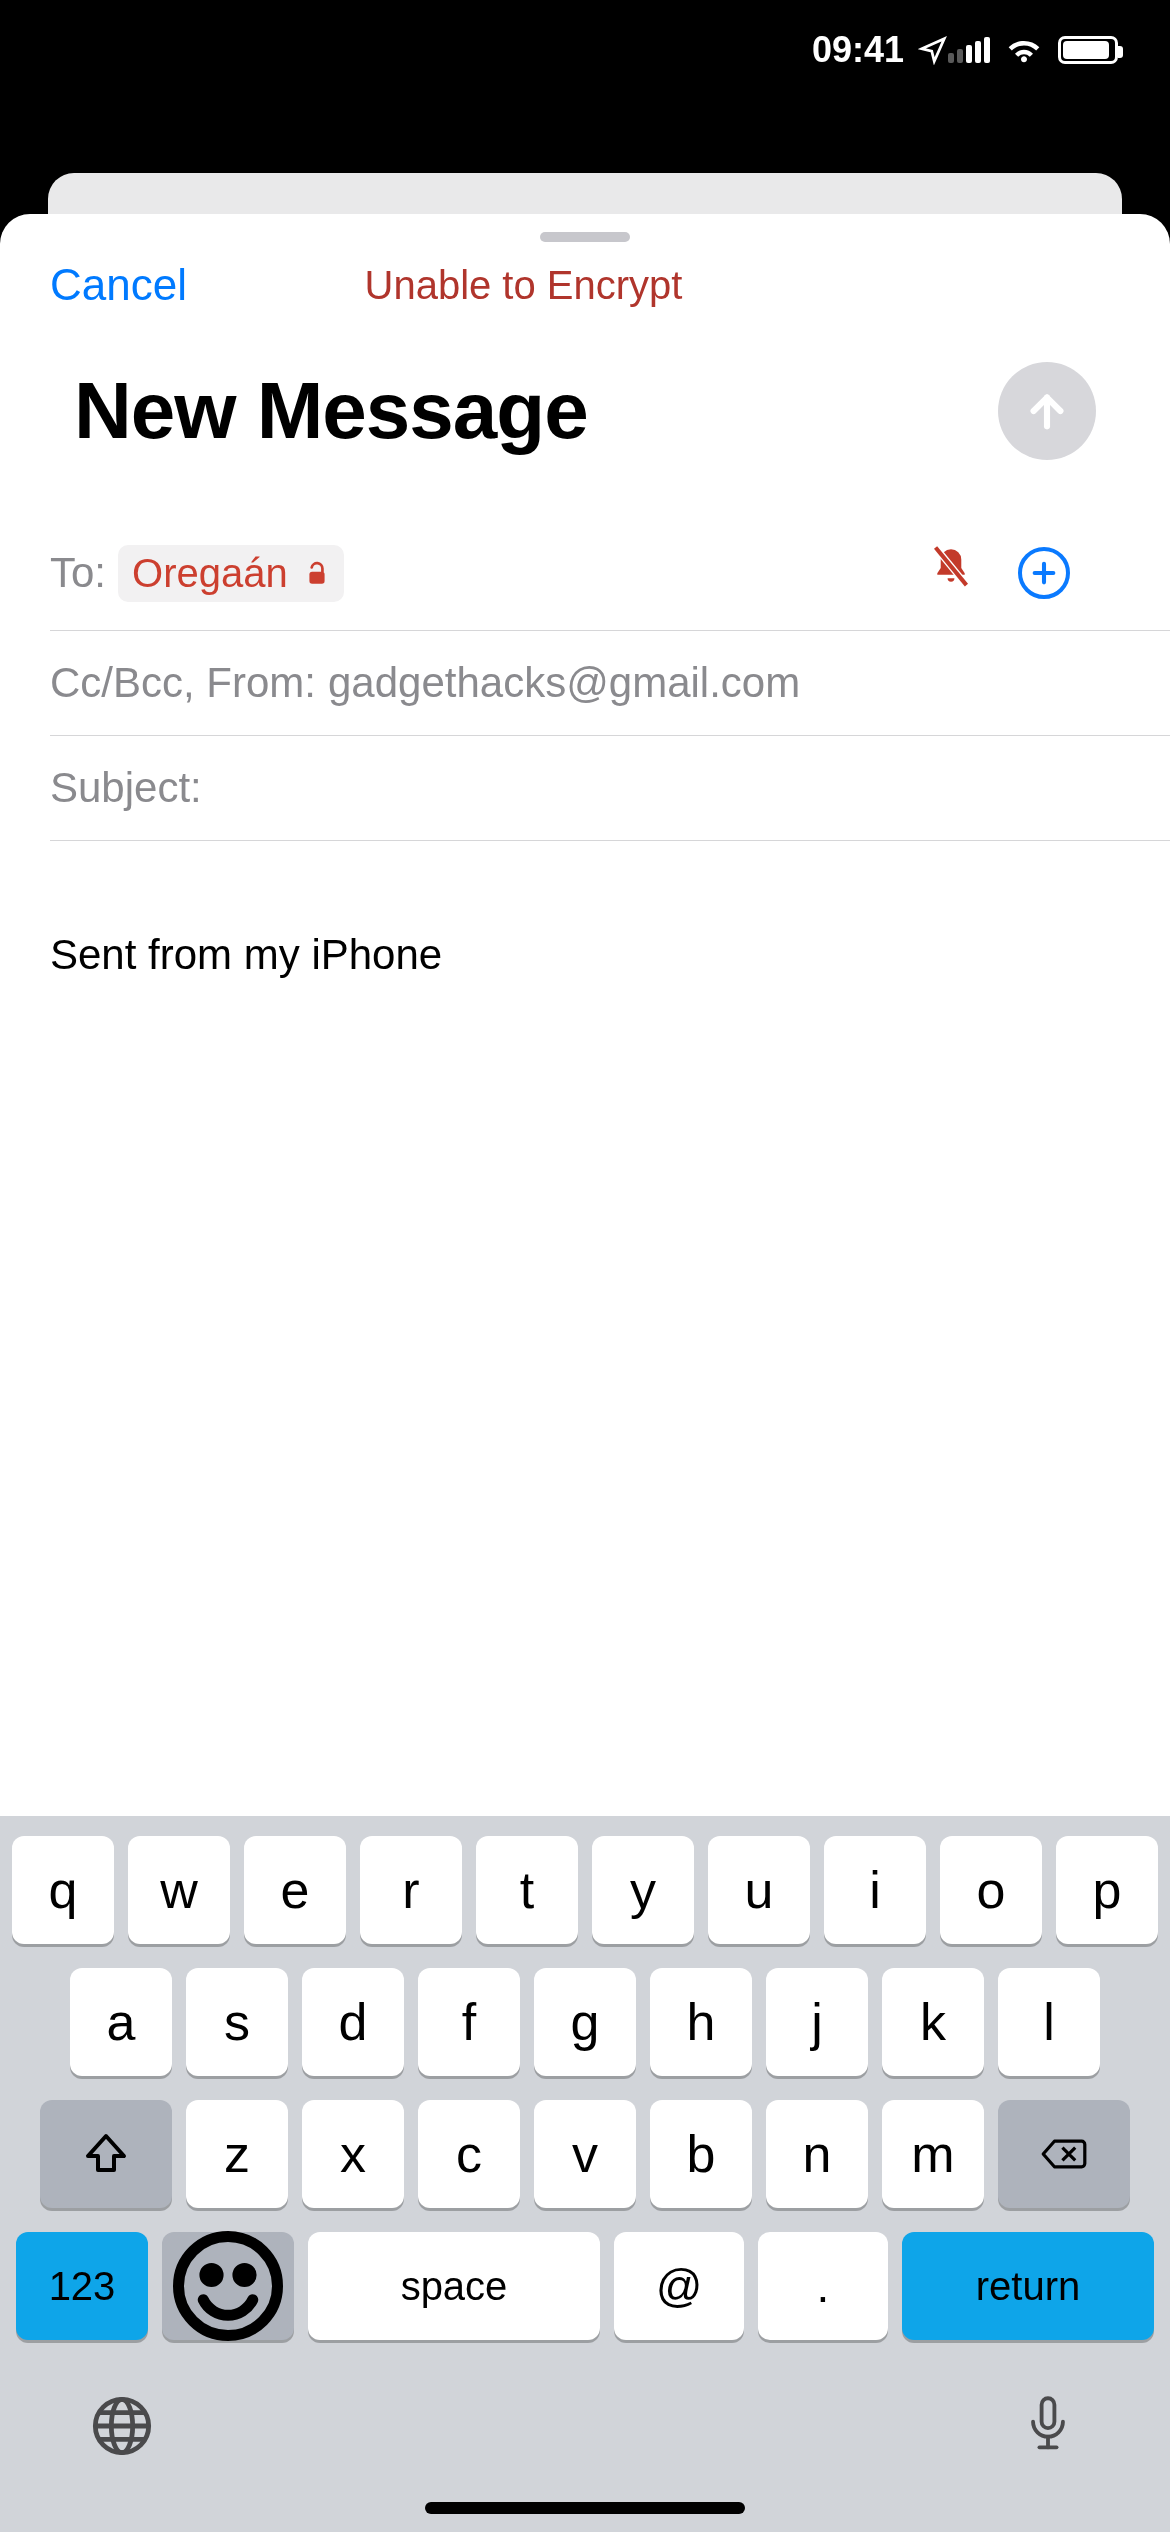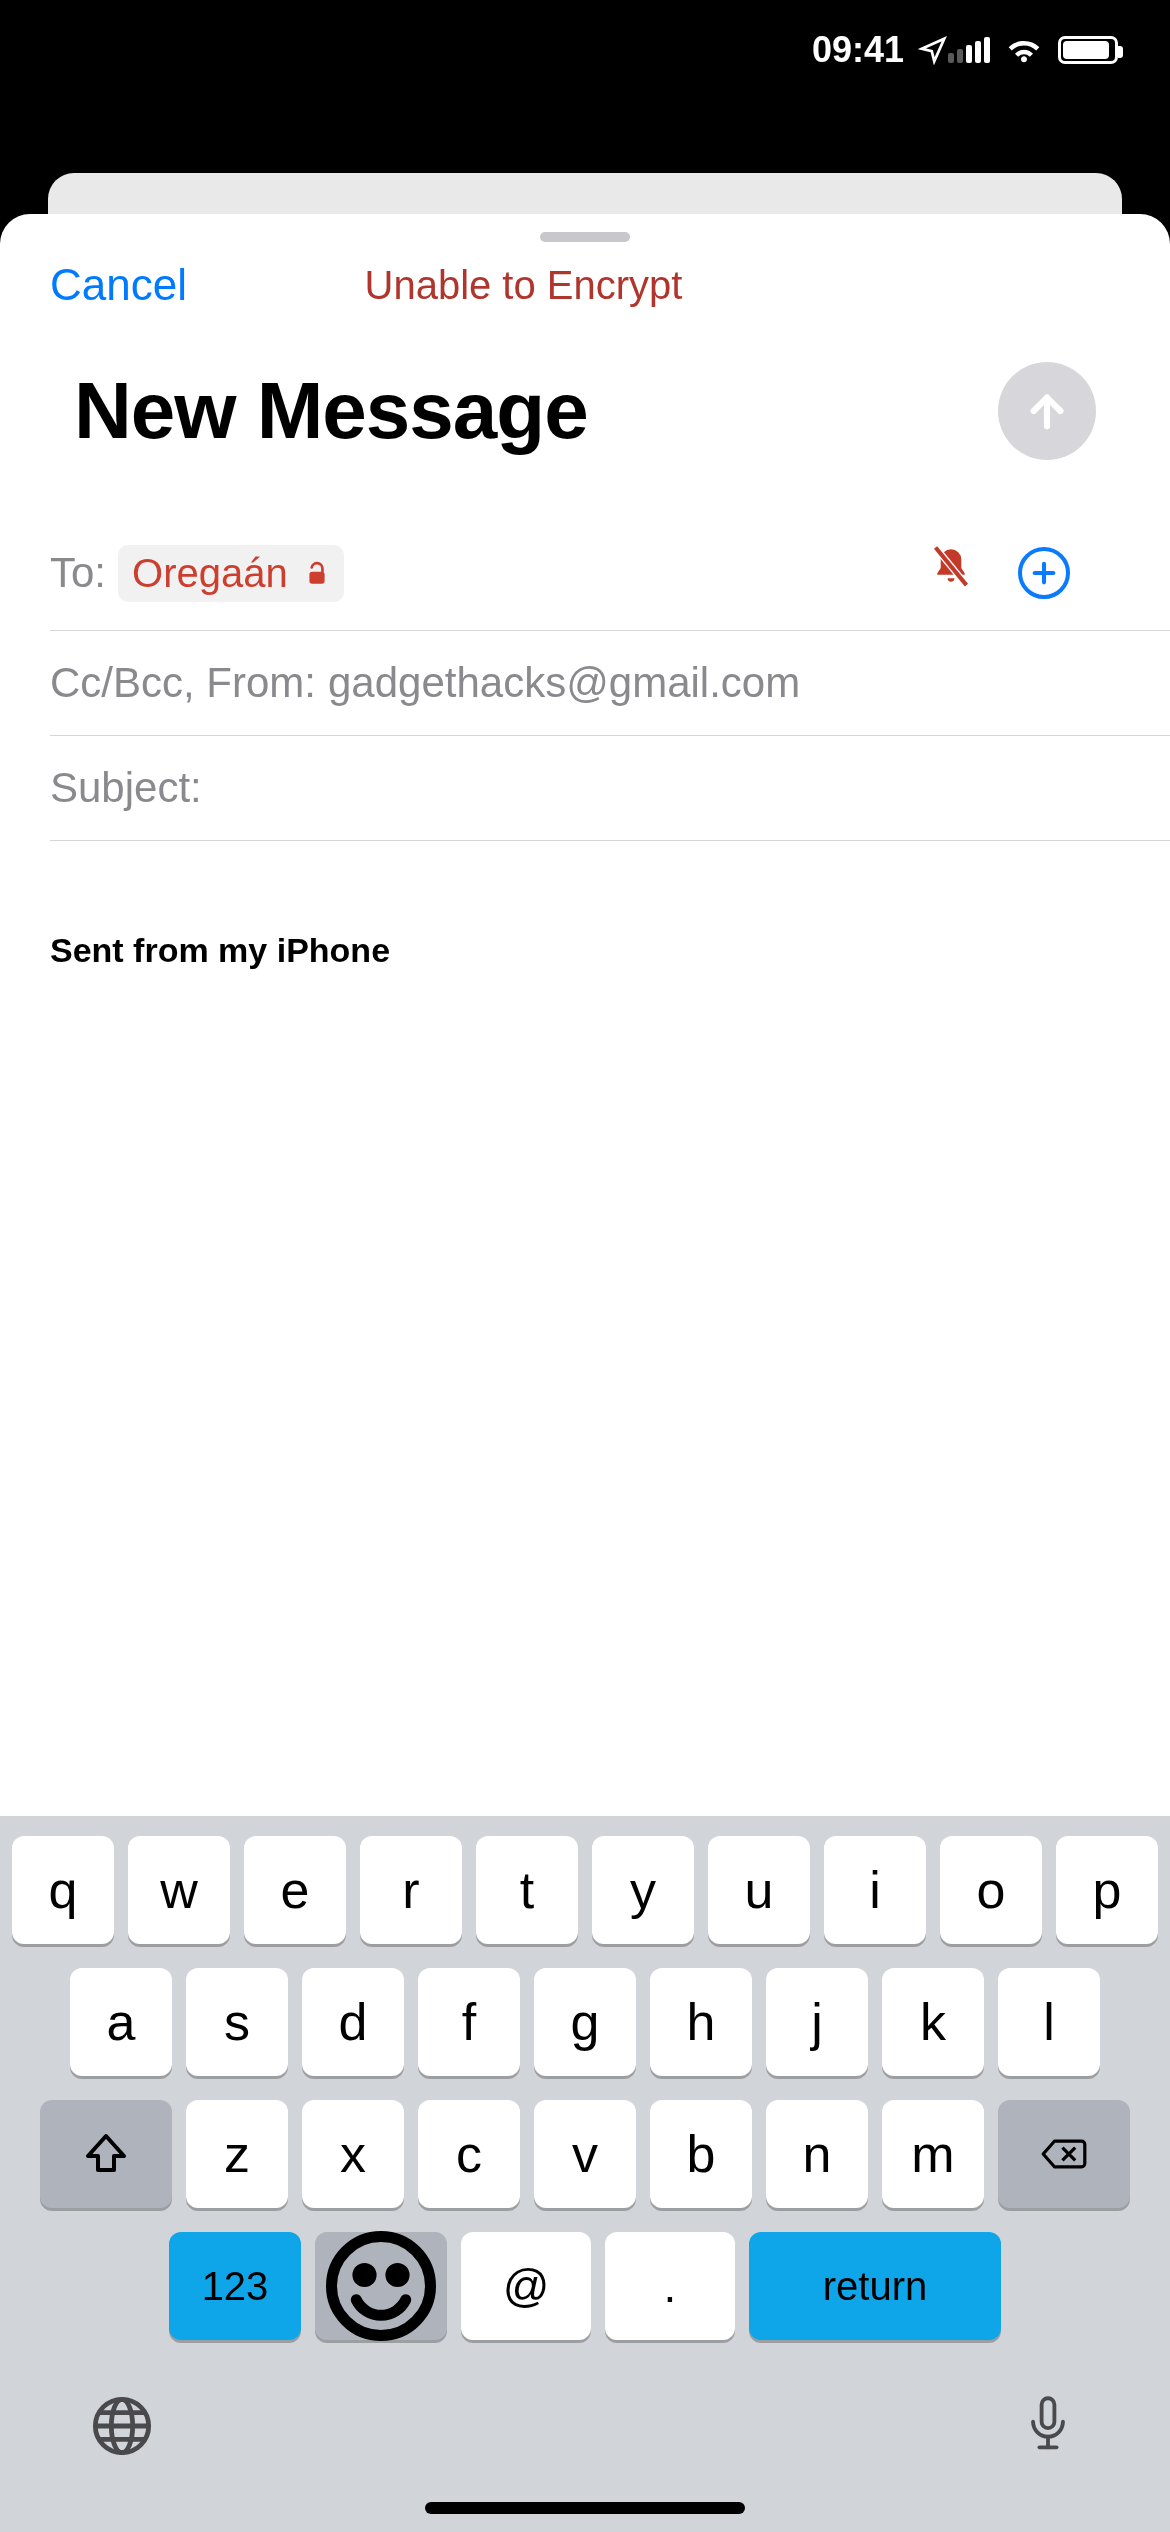--- a/index.html
+++ b/index.html
@@ -43,21 +43,21 @@
   .field-row.first { margin-top:20px; }
   .field-label { color:#8a8a8e; margin-right:12px; }
   .recipient-chip { background:#f2f1f2; border-radius:10px; padding:6px 14px; display:inline-flex; align-items:center; gap:16px; color:#cc3f2f; font-size:40px; }
   .lock-mini svg { width:26px; height:26px; }
   .to-row-right { margin-left:auto; display:flex; align-items:center; gap:46px; padding-right:50px; }
   .bell-icon svg { width:42px; height:48px; }
   .add-circle { width:52px; height:52px; border:4px solid #0a7aff; border-radius:50%; display:flex; align-items:center; justify-content:center; color:#0a7aff; }
   .add-circle svg { width:28px; height:28px; }
   .from-val { color:#8a8a8e; }
 
-  .body-area { padding:90px 50px 0; font-size:34px; color:#000;font-weight:bold; }
+  .body-area { padding:90px 50px 0; font-size:42px; color:#000; }
 
   
   .keyboard { position:absolute; left:0; right:0; bottom:0; background:#d1d4d9; padding:20px 10px 0; }
   .krow { display:flex; justify-content:center; gap:14px; margin-bottom:24px; }
   .key { background:#fff; border-radius:12px; box-shadow:0 3px 0 rgba(0,0,0,.25); height:108px; display:flex; align-items:center; justify-content:center; font-size:52px; color:#000; }
   .key.letter { width:102px; }
   .key.mod { background:#aeb3bc; width:132px; }
   .key.mod svg { width:48px; height:48px; }
   .krow.r4 .key { height:108px; }
   .key.k123 { width:132px; background:#0ea5e9; font-size:40px; }
@@ -205,20 +205,21 @@
       <div class="krow r4">
         <div class="key k123">123</div>
         <div class="key emoji">
           <svg viewBox="0 0 24 24" fill="none" stroke="#000" stroke-width="2">
               <circle cx="12" cy="12" r="9"></circle>
               <circle cx="9" cy="10" r="1.2" fill="#000"></circle>
               <circle cx="15" cy="10" r="1.2" fill="#000"></circle>
               <path d="M7.5 14.5 a5 5 0 0 0 9 0" stroke-linecap="round"></path>
             </svg>
         </div>
+        <div class="key space">space</div>
         <div class="key at">@</div>
         <div class="key dot">.</div>
         <div class="key return">return</div>
       </div>
       <div class="kb-bottom">
         <span>
           <svg viewBox="0 0 24 24" fill="none" stroke="#4a4a4c" stroke-width="1.8">
               <circle cx="12" cy="12" r="10"></circle>
               <ellipse cx="12" cy="12" rx="4" ry="10"></ellipse>
               <path d="M2 12h20M3.5 7h17M3.5 17h17"></path>

